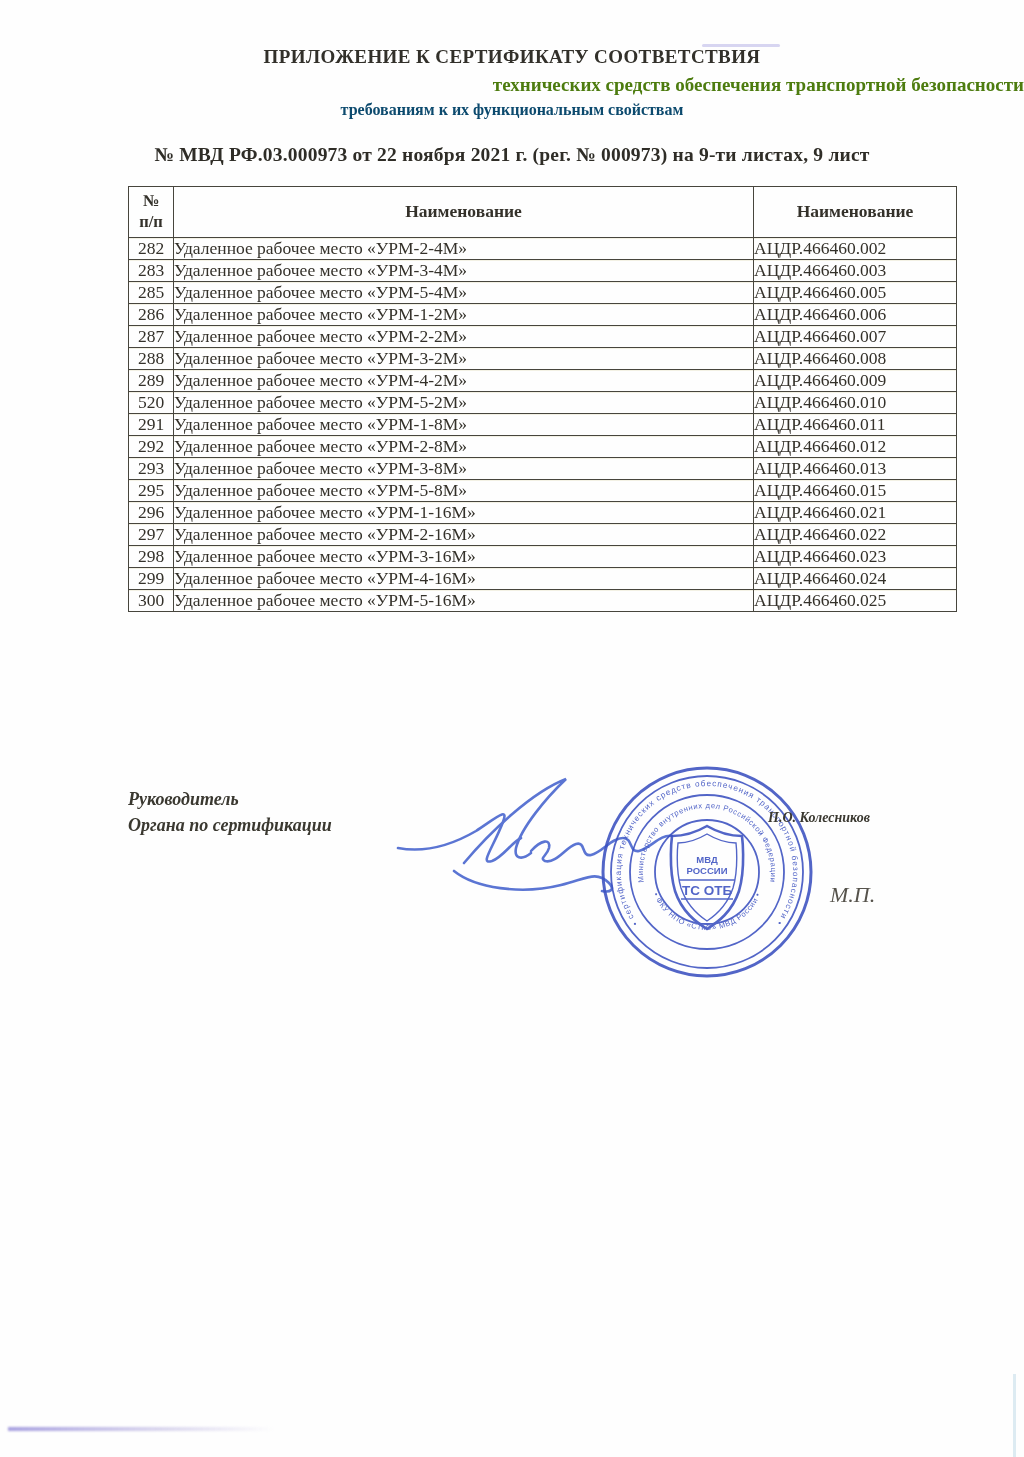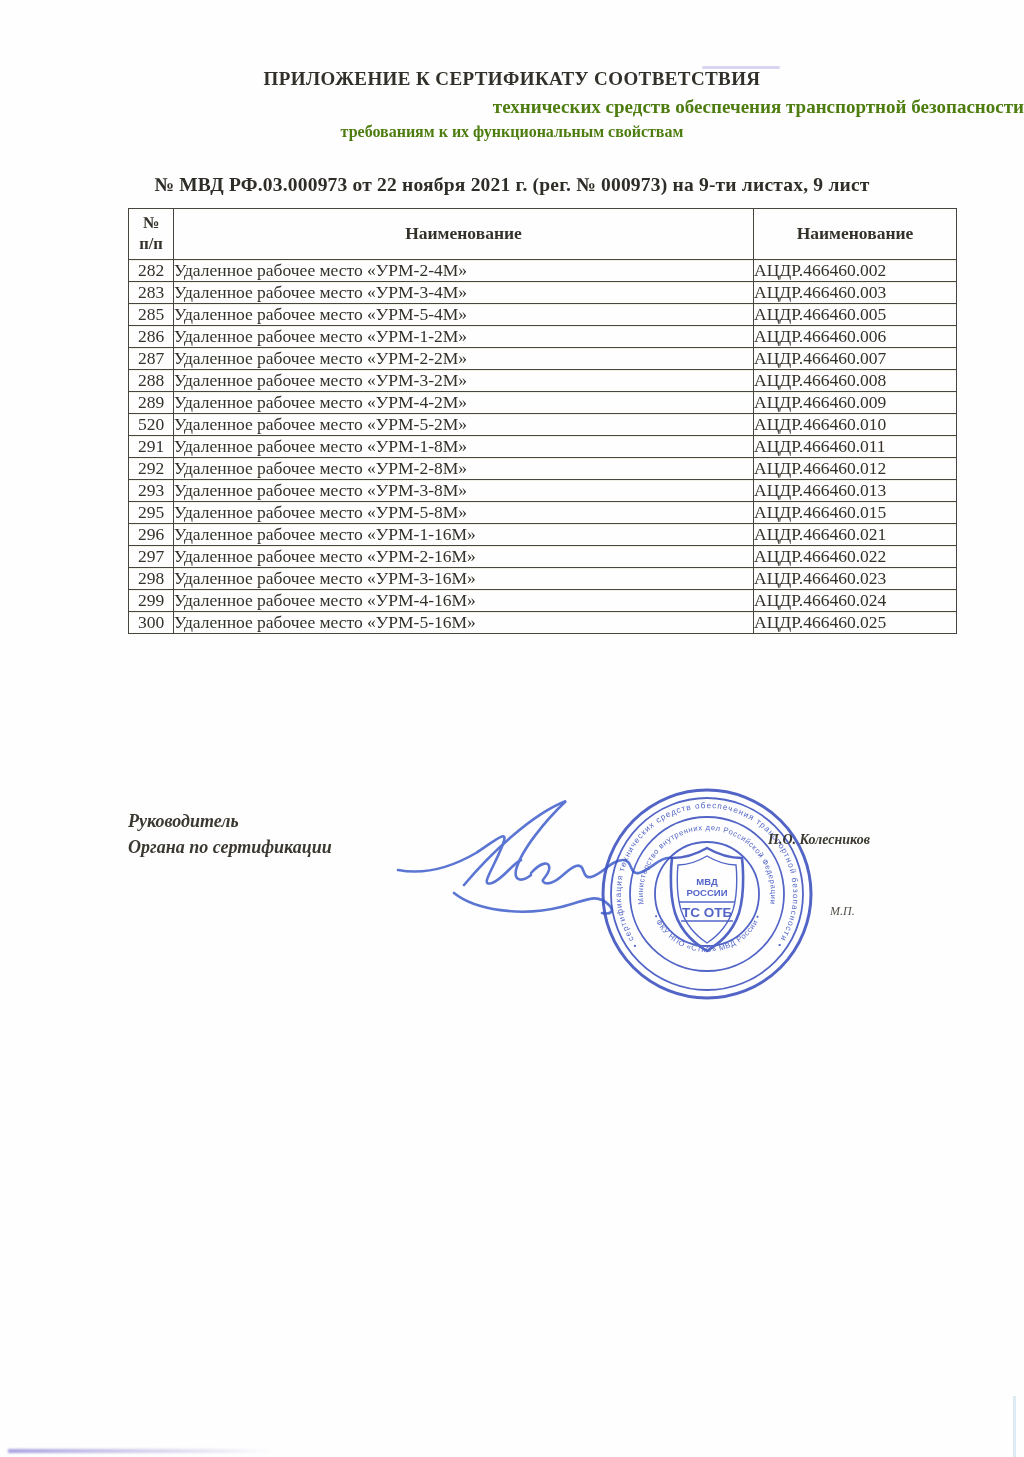--- a/index.html
+++ b/index.html
@@ -2,28 +2,28 @@
 <html lang="ru"><head>
 <meta charset="utf-8">
 <style>
   html,body{margin:0;padding:0;}
   body{
     width:1024px;height:1457px;position:relative;overflow:hidden;
     background:#fefefe;
     font-family:"Liberation Serif","DejaVu Serif",serif;
     color:#302d26;
   }
-  .page{position:absolute;inset:0;margin-top:22px;}
+  .page{position:absolute;inset:0;}
 
   
   .doc-head{position:absolute;left:0;top:46px;width:1024px;text-align:center;}
   .t1{font-size:19px;font-weight:bold;letter-spacing:.4px;color:#32302a;}
   .t2{font-size:19px;font-weight:bold;margin-top:6px;color:#4d7c0f;text-align:right;}
-  .t3{font-size:16px;font-weight:bold;margin-top:5px;color:#4d7c0f;}
-  .reg{position:absolute;left:0;top:152px;width:1024px;text-align:center;
+  .t3{font-size:16px;font-weight:bold;margin-top:5px;color:#0c4a6e;}
+  .reg{position:absolute;left:0;top:144px;width:1024px;text-align:center;
        font-size:19.5px;font-weight:bold;color:#2f2d27;letter-spacing:.2px;}
 
   
   table.cert{
     position:absolute;left:128px;top:186px;width:828px;
     border-collapse:collapse;table-layout:fixed;
     font-size:17.5px;color:#34312a;
   }
   table.cert col.c-num{width:45px;}
   table.cert col.c-name{width:580px;}
@@ -39,21 +39,21 @@
   td.num{text-align:center;}
   td.name{padding-left:14px;}
   td.code{padding-left:9px;}
   table.cert tbody td{box-shadow:inset 0 1px 0 rgba(210,205,150,.25);}
 
   
   .role{position:absolute;left:128px;top:786px;
         font-weight:bold;font-style:italic;font-size:18px;color:#3a3830;line-height:1.45;}
   .signer-name{position:absolute;left:768px;top:810px;
         font-weight:bold;font-style:italic;font-size:14px;color:#3a3830;}
-  .mp{position:absolute;left:830px;top:882px;font-style:italic;font-size:12px;color:#56534c;}
+  .mp{position:absolute;left:830px;top:882px;font-style:italic;font-size:22px;color:#56534c;}
 
   .sig-svg{position:absolute;left:380px;top:752px;width:340px;height:165px;}
   .stamp-svg{position:absolute;left:598px;top:763px;width:218px;height:218px;opacity:.88;}
 
   
   .art-title-line{position:absolute;left:702px;top:44px;width:78px;height:3px;
       background:#b7b3e6;opacity:.55;border-radius:2px;}
   .art-bottom-smudge{position:absolute;left:8px;top:1427px;width:266px;height:4px;
       background:linear-gradient(90deg,rgba(122,111,208,.65),rgba(185,178,224,.55) 55%,rgba(185,178,224,0));
       filter:blur(1px);}

